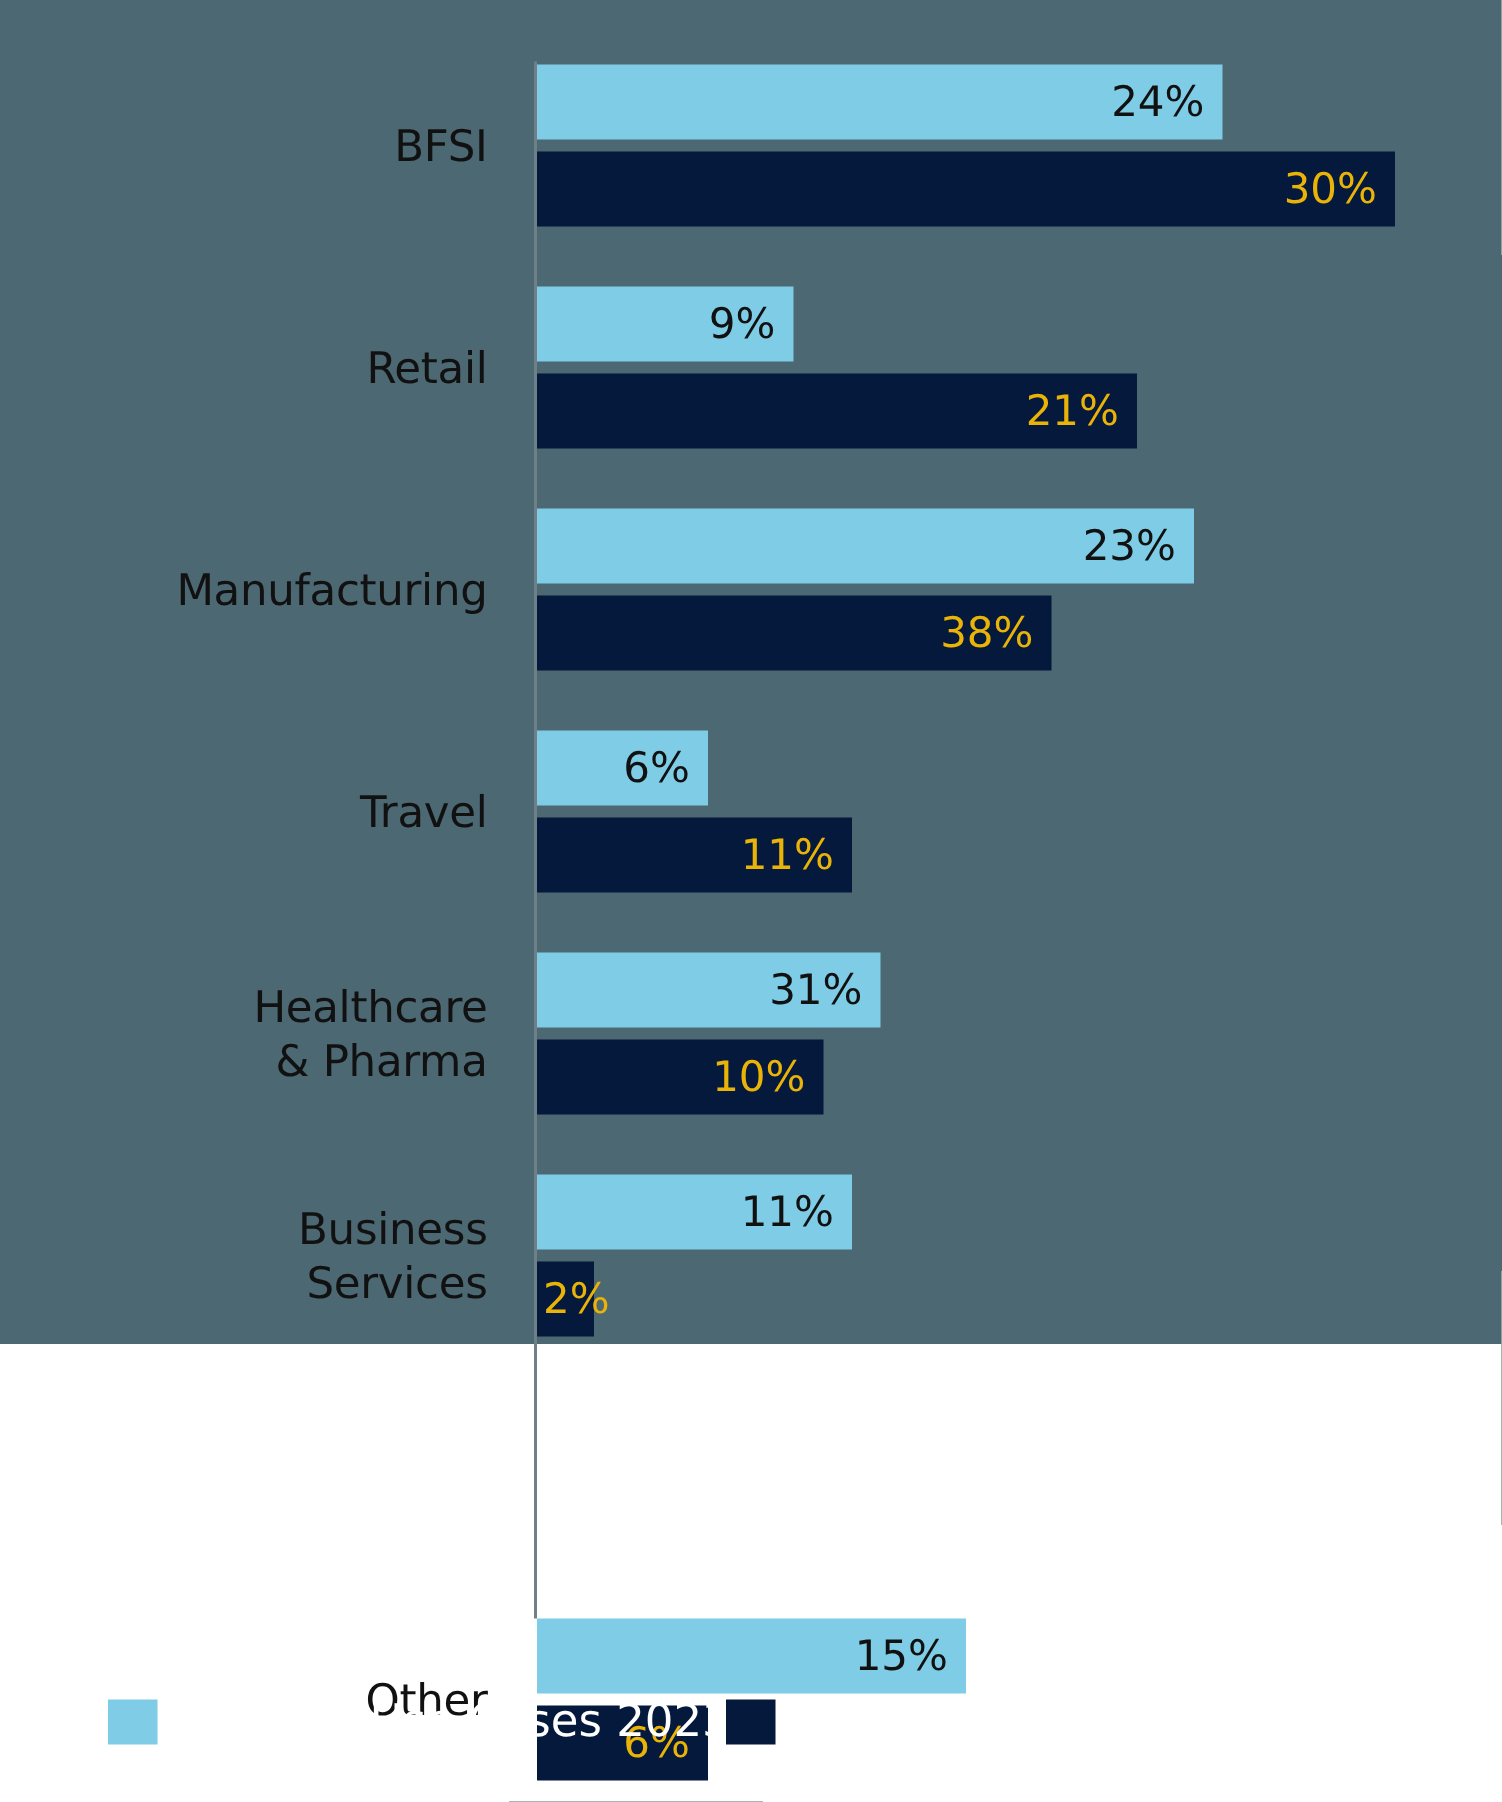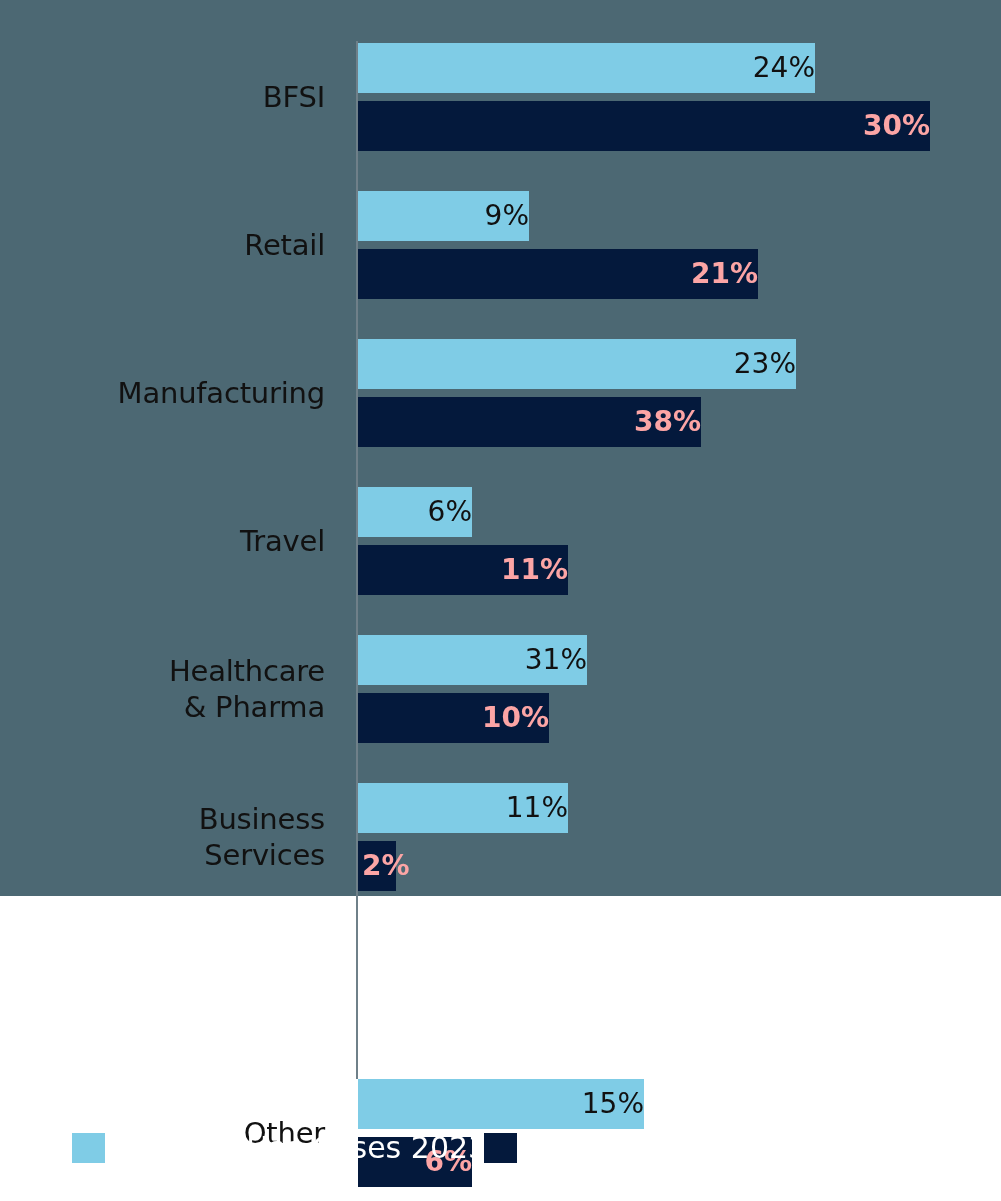--- a/index.html
+++ b/index.html
@@ -76,28 +76,28 @@
   .bar.light {
     background: #7fcce6;
   }
   .bar.dark {
     background: #04193c;
   }
 
   .bar-value {
     font-size: 28px;
     line-height: 1;
+    padding-right: 12px;
     white-space: nowrap;
   }
   .bar.light .bar-value {
     color: #111111;
   }
   .bar.dark .bar-value {
-    color: #fca5a5;
-    font-weight: bold;
+    color: #eab308;
   }
   
   .bar.tiny {
     justify-content: flex-start;
   }
   .bar.tiny .bar-value {
     padding-right: 0;
     padding-left: 4px;
   }
 

